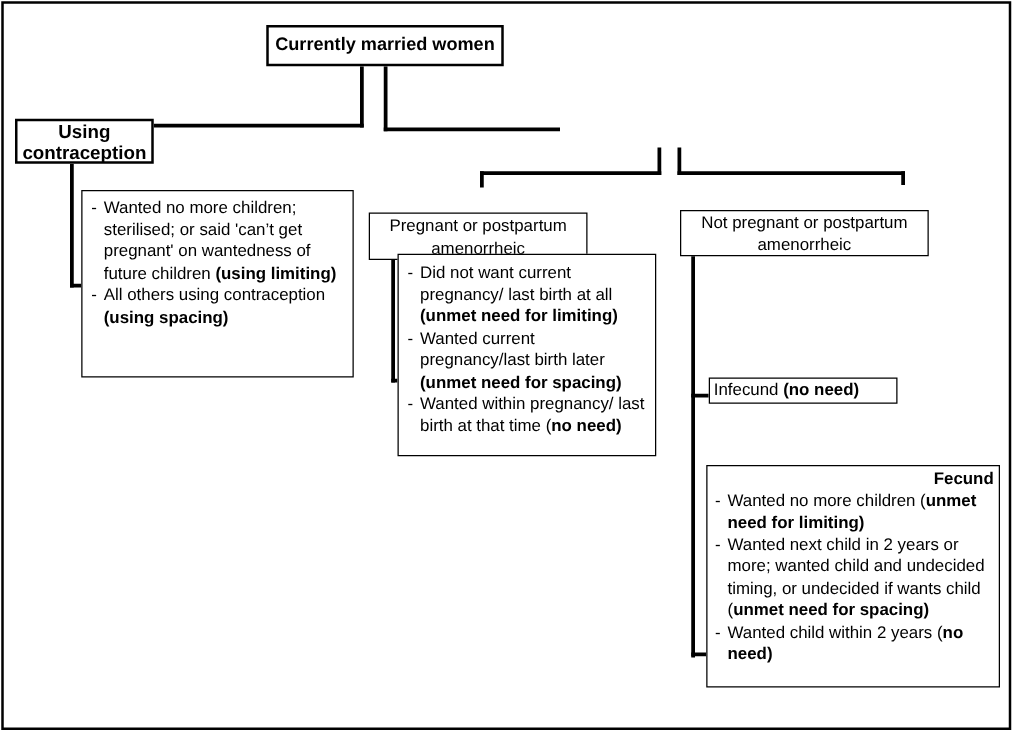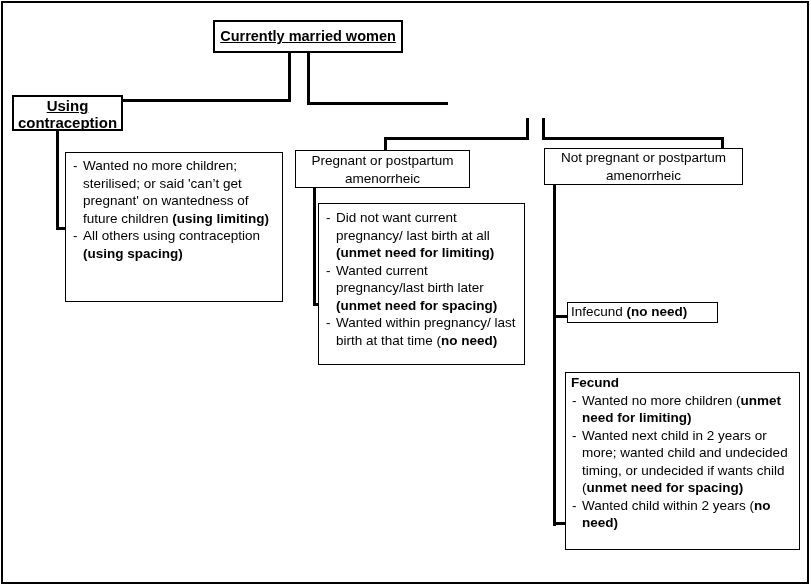--- a/index.html
+++ b/index.html
@@ -20,36 +20,36 @@
     pointer-events:none;
   }
   .box{
     position:absolute;
     box-sizing:border-box;
     background:#fff;
     border:1px solid #000;
     font-size:13.5px;
     line-height:17.5px;
   }
-  .b2{border-width:2px;text-decoration:underline;}
+  .b2{border-width:2px;}
   .hdr{
     font-weight:bold;
     text-align:center;
   }
-  .ctr{text-align:center;}
+  .ctr{text-align:center;margin-top:20px;}
   .line{position:absolute;background:#000;}
   .li{
     position:relative;
     padding-left:11px;
   }
   .li .bullet{
     position:absolute;
     left:1px;top:0;
   }
-  .b{font-weight:bold;}
+  .b{font-weight:bold;text-align:right;}
   .detail{padding:4px 6px 0 6px;}
 </style>
 </head>
 <body>
 
 <div id="canvas">
 
   <div class="frame"></div>
 
   <div class="line" style="left:288px;top:53px;width:3px;height:49px;"></div>

